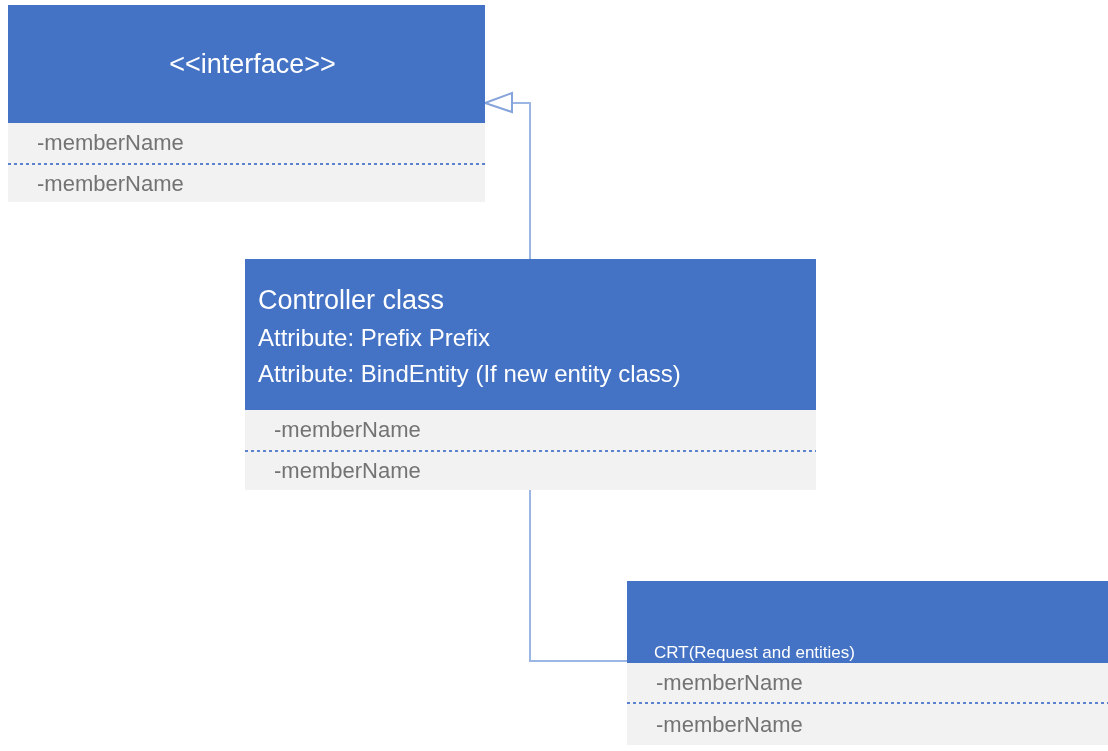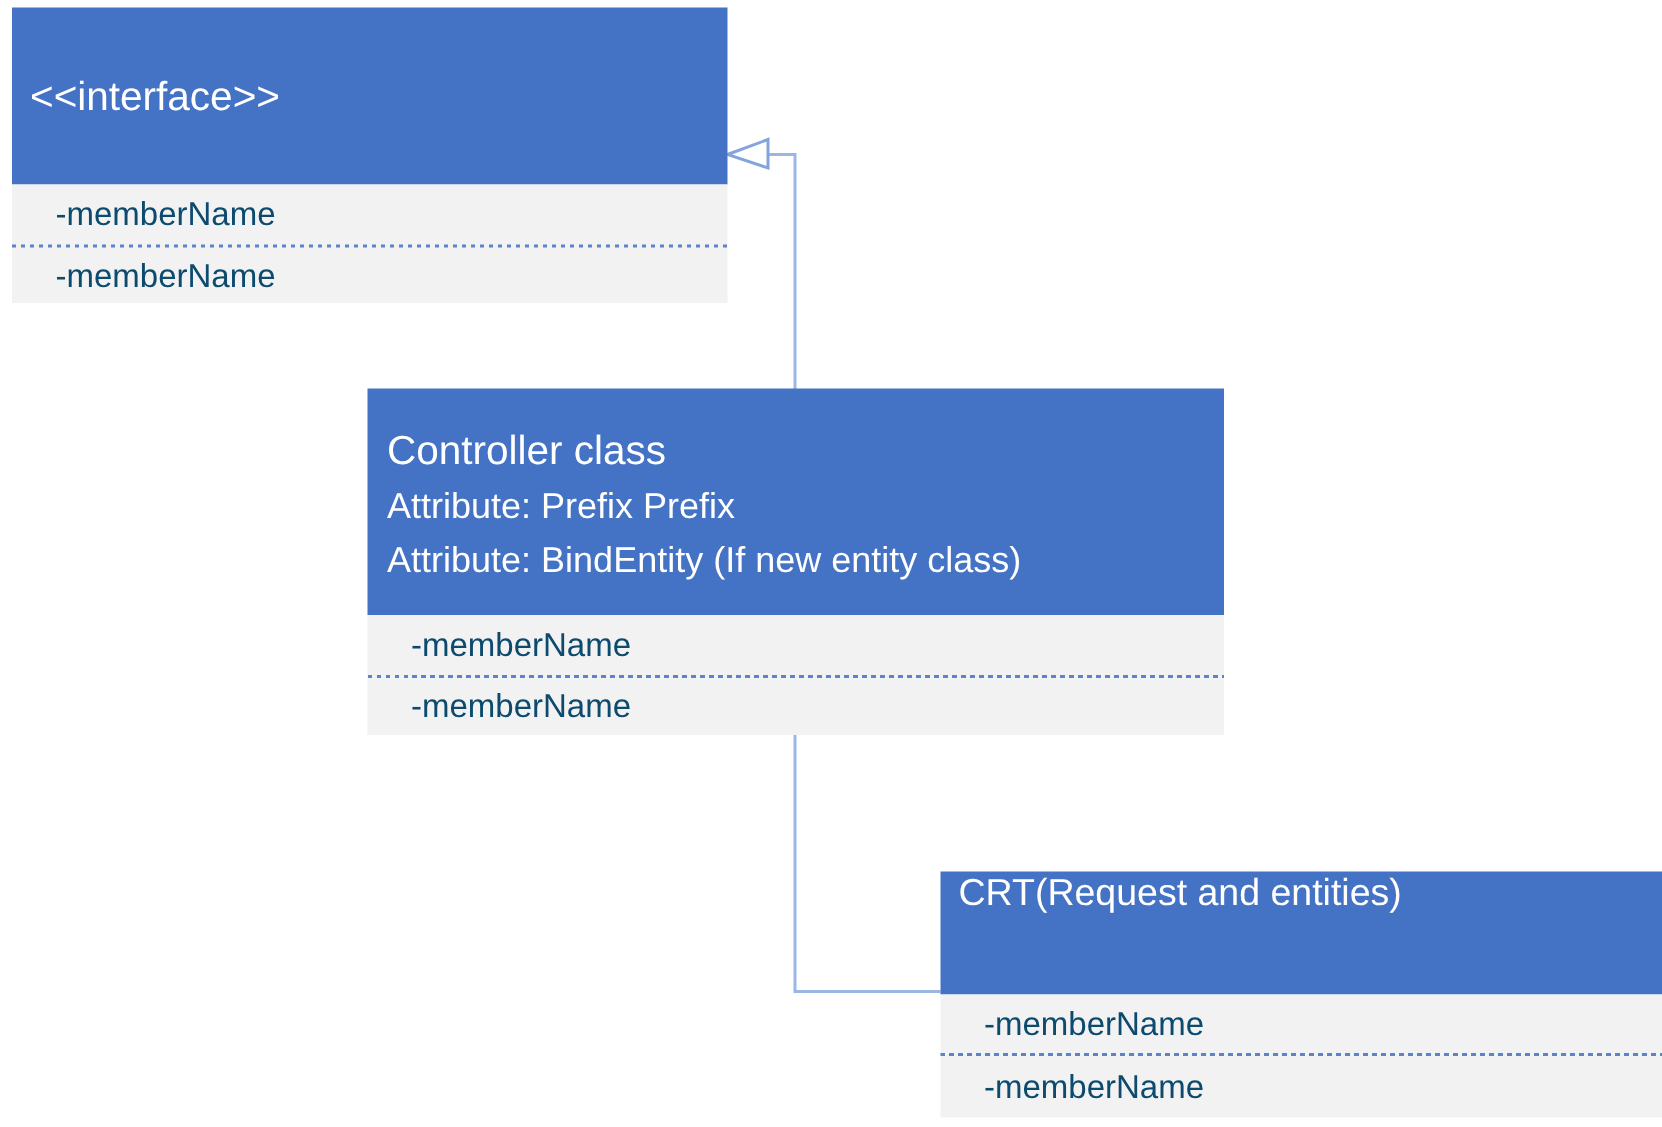--- a/index.html
+++ b/index.html
@@ -33,39 +33,40 @@
     box-sizing: border-box;
   }
   .uml-body {
     background: #F2F2F2;
     box-sizing: border-box;
   }
   .member-row {
     display: flex;
     align-items: center;
     padding-left: 29px;
-    color: #0c4a6e;
+    color: #737373;
     font-size: 22px;
     box-sizing: border-box;
   }
   .member-divider {
     height: 2px;
     background: repeating-linear-gradient(90deg, #5B83CF 0 3px, transparent 3px 6px);
   }
 
   
   #class-icontroller { left: 8px; top: 5px; width: 477px; }
   #class-icontroller .uml-header {
     height: 118px;
     display: flex;
     flex-direction: column;
     justify-content: center;
     padding-left: 12px;
     font-size: 27px;
     line-height: 37px;
+    text-align: center;
   }
   #class-icontroller .uml-body { height: 79px; }
   #class-icontroller .member-row.r1 { height: 40px; }
   #class-icontroller .member-row.r2 { height: 37px; }
 
   
   #class-controller { left: 245px; top: 259px; width: 571px; }
   #class-controller .uml-header {
     height: 151px;
     padding: 21px 0 12px 13px;
@@ -80,23 +81,23 @@
   }
   #class-controller .uml-body { height: 80px; }
   #class-controller .member-row.r1 { height: 40px; }
   #class-controller .member-row.r2 { height: 38px; }
 
   
   #class-crt { left: 627px; top: 581px; width: 481px; }
   #class-crt .uml-header {
     height: 82px;
     display: flex;
-    align-items: flex-start;
-    padding-left: 12px;
-    font-size: 25px;
+    align-items: flex-end;
+    padding-left: 27px;
+    font-size: 17px;
   }
   #class-crt .uml-body { height: 82px; }
   #class-crt .member-row.r1 { height: 39px; }
   #class-crt .member-row.r2 { height: 41px; }
 </style>
 </head>
 <body>
 
 <div id="canvas">
 

